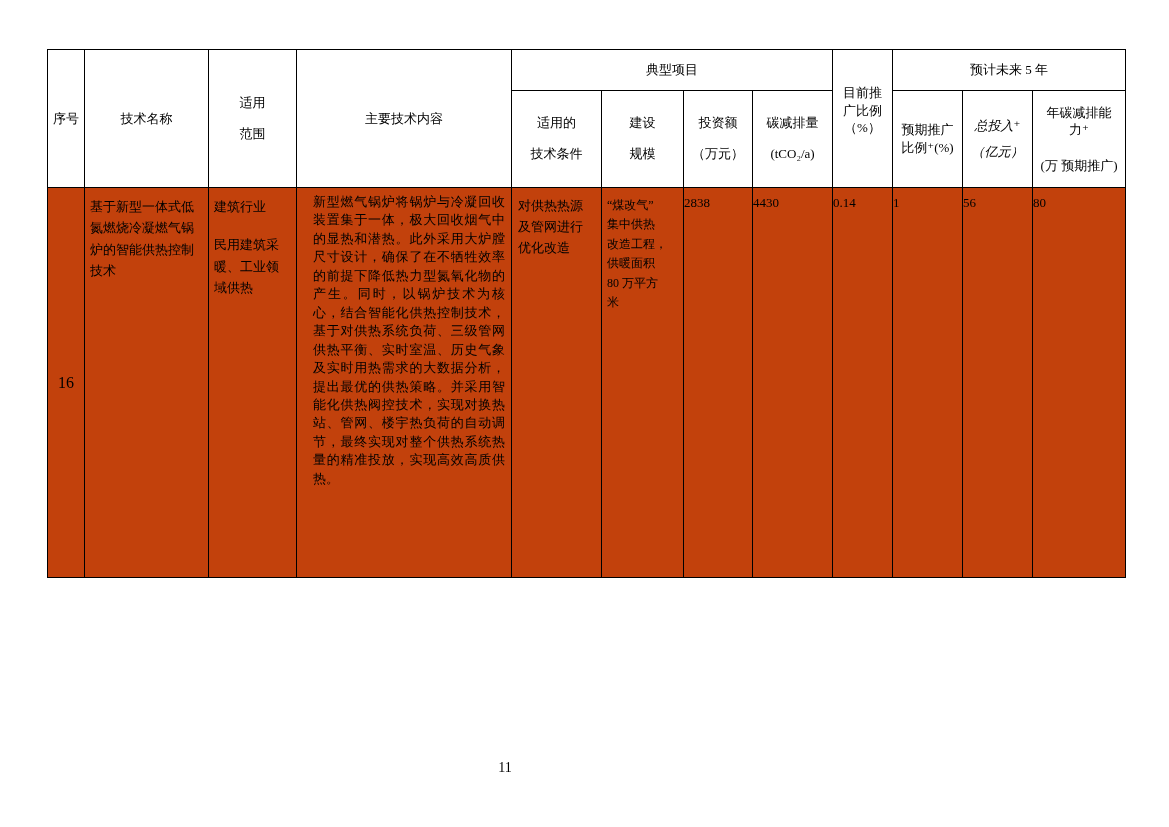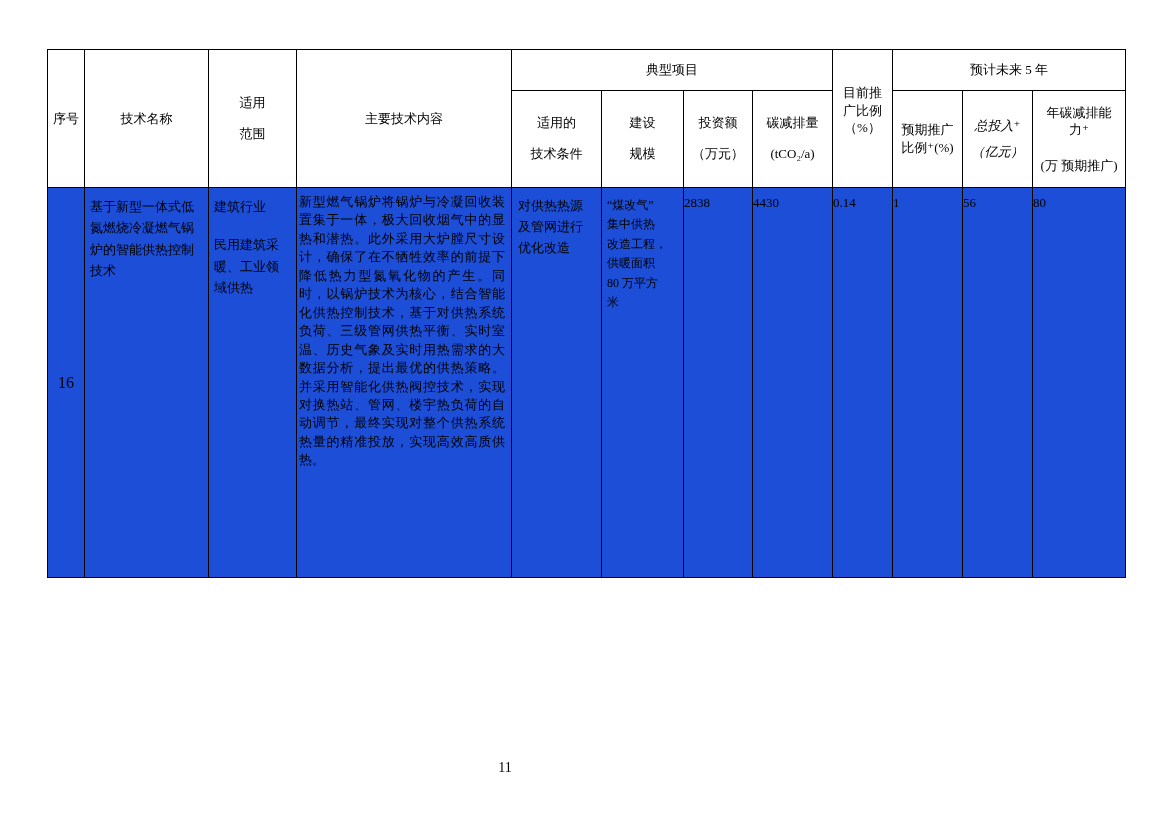--- a/index.html
+++ b/index.html
@@ -32,29 +32,29 @@
   tr.hr2 { height: 97px; }
   tr.dr  { height: 390px; }
 
   th { text-align: center; vertical-align: middle; }
   .prewrap { white-space: pre-line; }
   .lh-wide  { line-height: 2.35; }
   .lh-med   { line-height: 2.0; font-style: italic; }
   .lh-tight { line-height: 1.35; }
   .hc-current { padding-bottom: 16px; }
 
-  td { vertical-align: top; background: #1d4ed8; }
+  td { vertical-align: top; background: #c2410c; }
   .cell-index {
     vertical-align: middle; text-align: center;
     font-weight: normal; font-size: 16px;
   }
   .cell-name  { padding: 8px 5px 0 5px; line-height: 1.65; }
   .cell-scope { padding: 8px 5px 0 5px; line-height: 1.65; }
   .cell-scope .scope-para1 { margin-bottom: 17px; }
-  .cell-main  { padding: 5px 6px 0 2px; line-height: 1.42; text-align: justify; }
+  .cell-main  { padding: 5px 6px 0 16px; line-height: 1.42; text-align: justify; }
   .cell-cond  { padding: 8px 18px 0 6px; line-height: 1.6; }
   .cell-scale { padding: 8px 5px 0 5px; line-height: 1.62; font-size: 12px; }
   .cell-num   { text-align: left; padding-top: 7px; }
 
   .page-number {
     position: absolute;
     left: 0; top: 760px; width: 1010px;
     text-align: center;
     font-size: 14px;
   }

